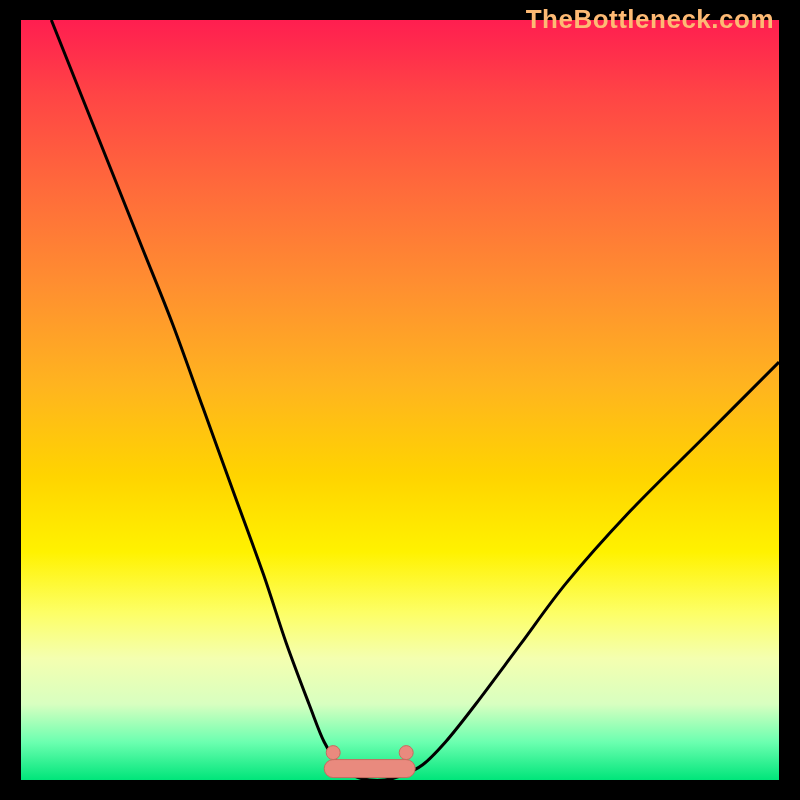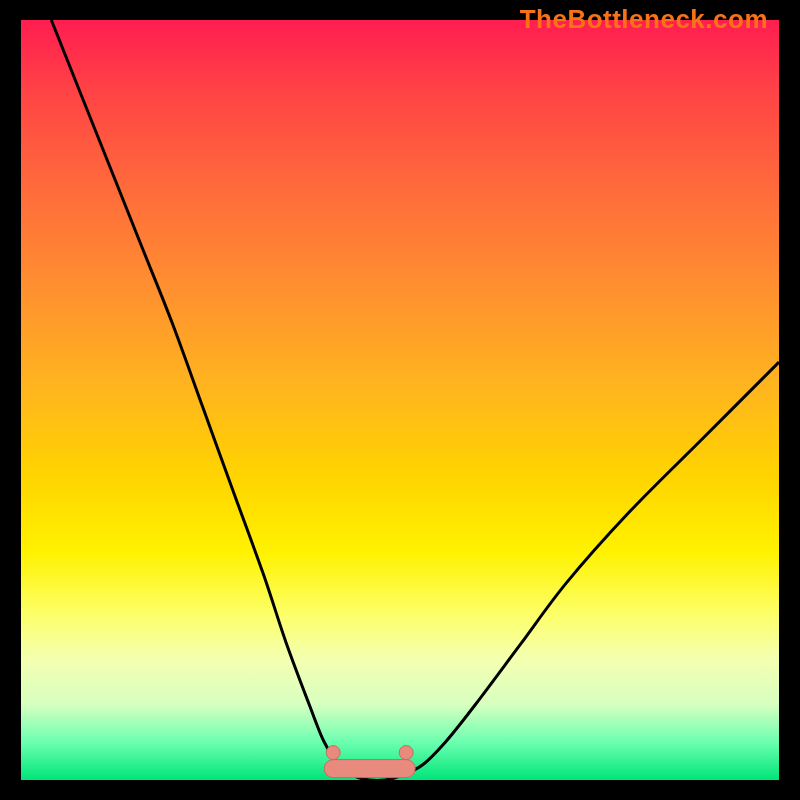--- a/index.html
+++ b/index.html
@@ -34,22 +34,22 @@
       #fdff66 78%,
       #f4ffb0 84%,
       #d8ffc0 90%,
       #6cffb0 95%,
       #00e57a 100%
     );
   }
   .watermark {
     position: absolute;
     top: 4px;
-    right: 32px;
-    color: #f97316;
+    right: 26px;
+    color: #fdba74;
     font-family: Arial, Helvetica, sans-serif;
     font-size: 26px;
     letter-spacing: 0.5px;
     font-weight: 600;
   }
   svg.overlay {
     position: absolute;
     left: 21px;
     top: 20px;
     width: 758px;

